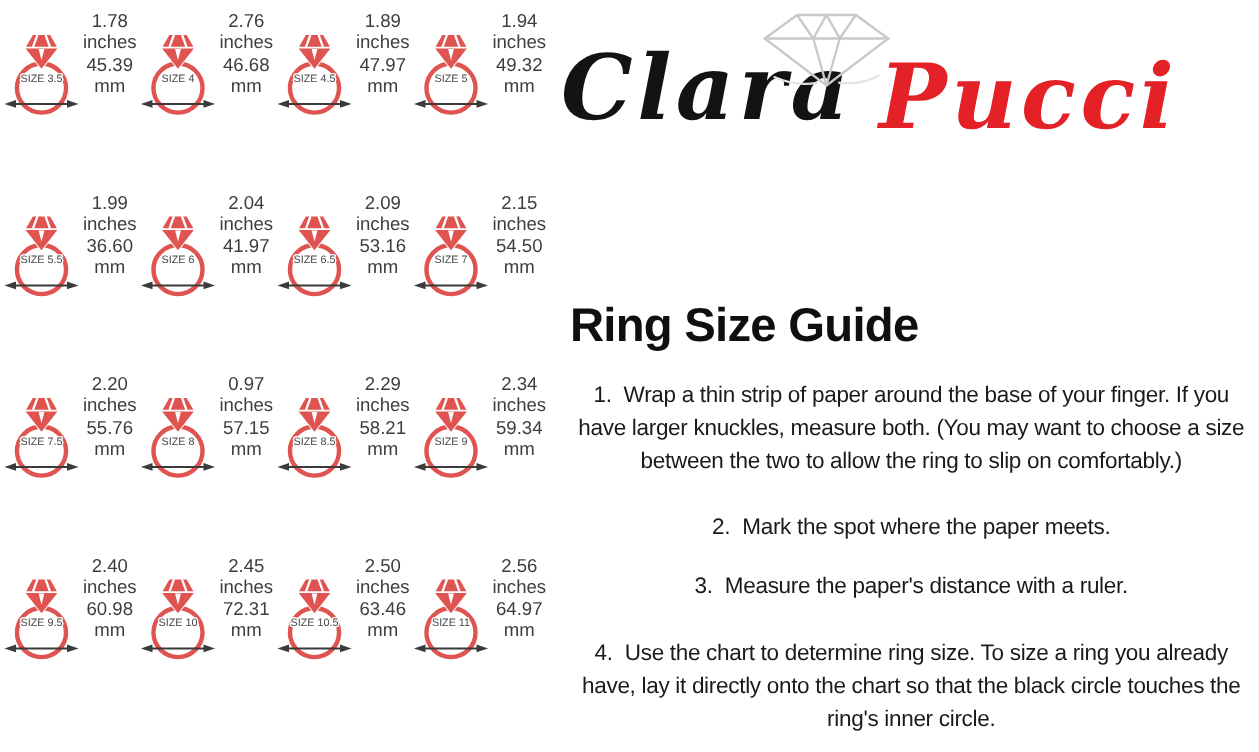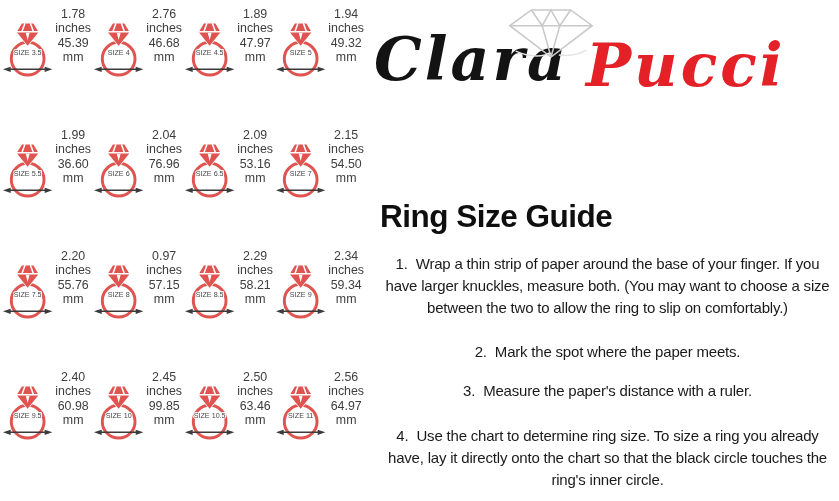--- a/index.html
+++ b/index.html
@@ -259,21 +259,21 @@
         <text class="size-label" x="40" y="49.5">SIZE 6</text>
 
         <g>
           <line class="arrow-line" x1="10" y1="72.5" x2="70" y2="72.5"></line>
           <polygon class="arrow-head" points="1.5,72.5 13.5,68.4 13.5,76.6"></polygon>
           <polygon class="arrow-head" points="78.5,72.5 66.5,68.4 66.5,76.6"></polygon>
         </g>
       </svg>
       <div class="meas">
         <div>2.04 inches</div>
-        <div>76.96 mm</div>
+        <div>41.97 mm</div>
       </div>
     </div>
 
     <div class="cell">
       <svg class="ring-icon" viewBox="0 0 80 88">
 
         <circle class="band" cx="40" cy="56" r="25.5"></circle>
 
         <polygon class="dia" points="24,13 31,1 49,1 56,13"></polygon>
         <line class="slit" x1="35.5" y1="1.5" x2="31.5" y2="12.5"></line>
@@ -467,21 +467,21 @@
         <text class="size-label" x="40" y="49.5">SIZE 10</text>
 
         <g>
           <line class="arrow-line" x1="10" y1="72.5" x2="70" y2="72.5"></line>
           <polygon class="arrow-head" points="1.5,72.5 13.5,68.4 13.5,76.6"></polygon>
           <polygon class="arrow-head" points="78.5,72.5 66.5,68.4 66.5,76.6"></polygon>
         </g>
       </svg>
       <div class="meas">
         <div>2.45 inches</div>
-        <div>99.85 mm</div>
+        <div>72.31 mm</div>
       </div>
     </div>
 
     <div class="cell">
       <svg class="ring-icon" viewBox="0 0 80 88">
 
         <circle class="band" cx="40" cy="56" r="25.5"></circle>
 
         <polygon class="dia" points="24,13 31,1 49,1 56,13"></polygon>
         <line class="slit" x1="35.5" y1="1.5" x2="31.5" y2="12.5"></line>

